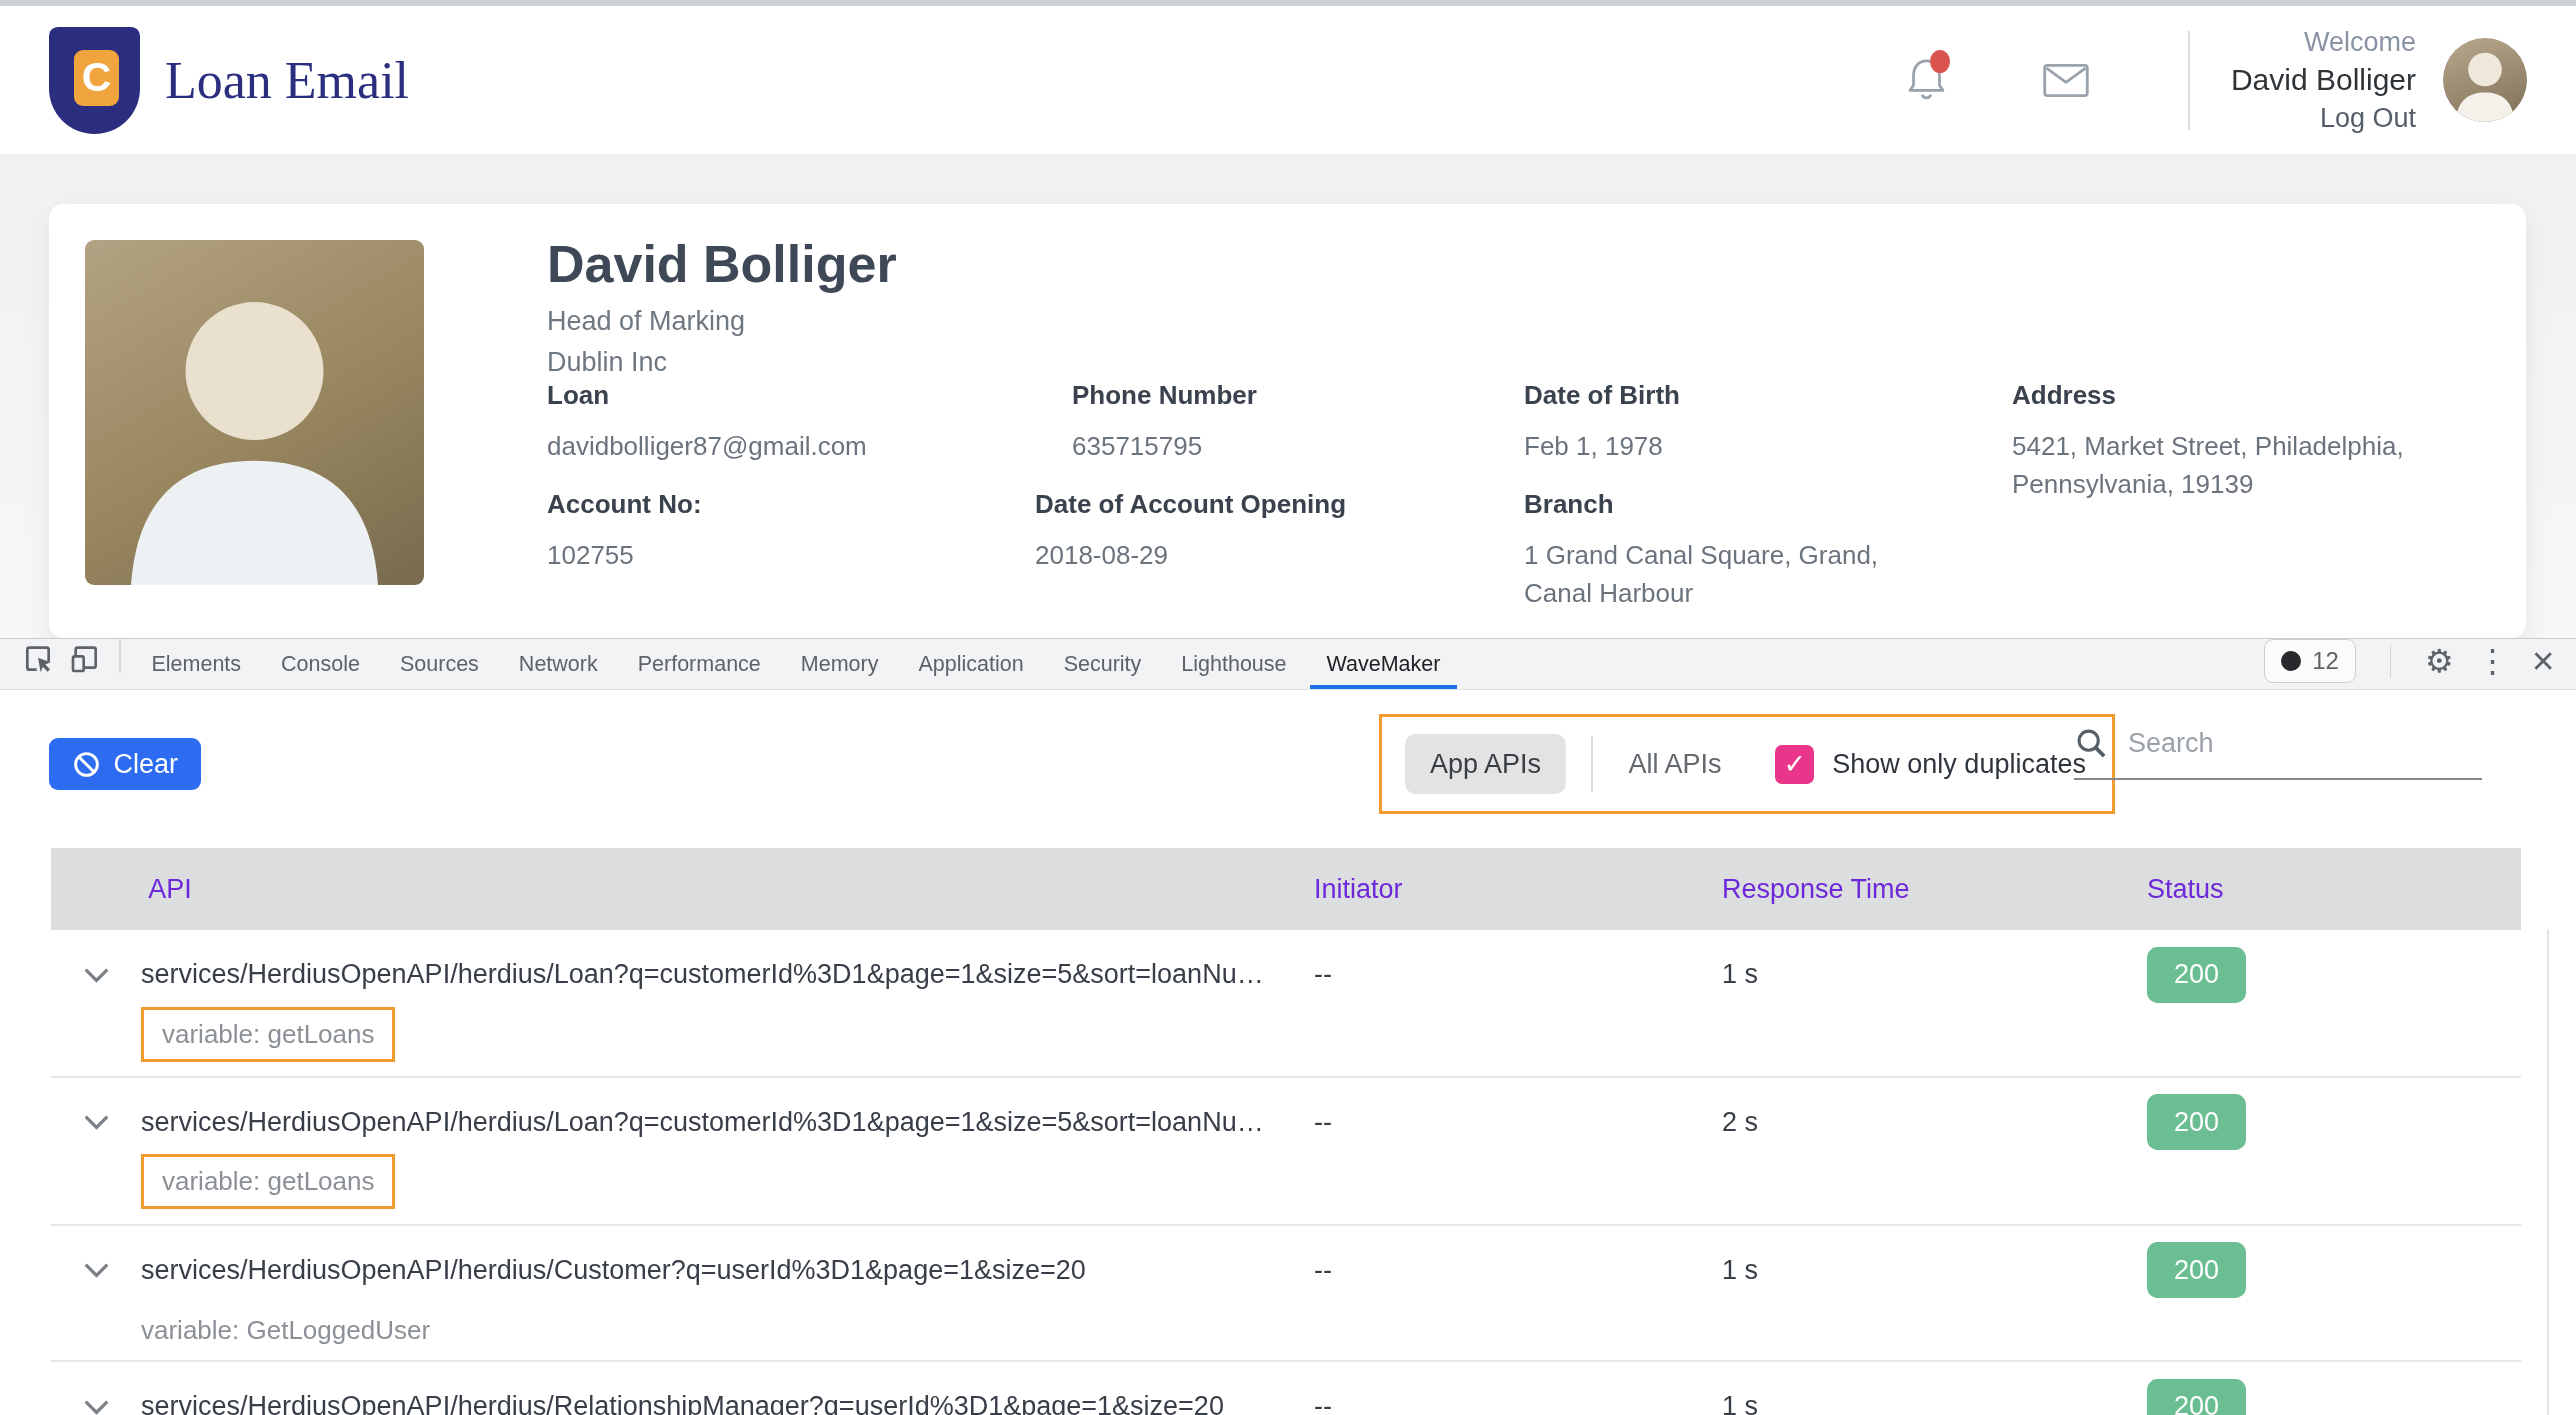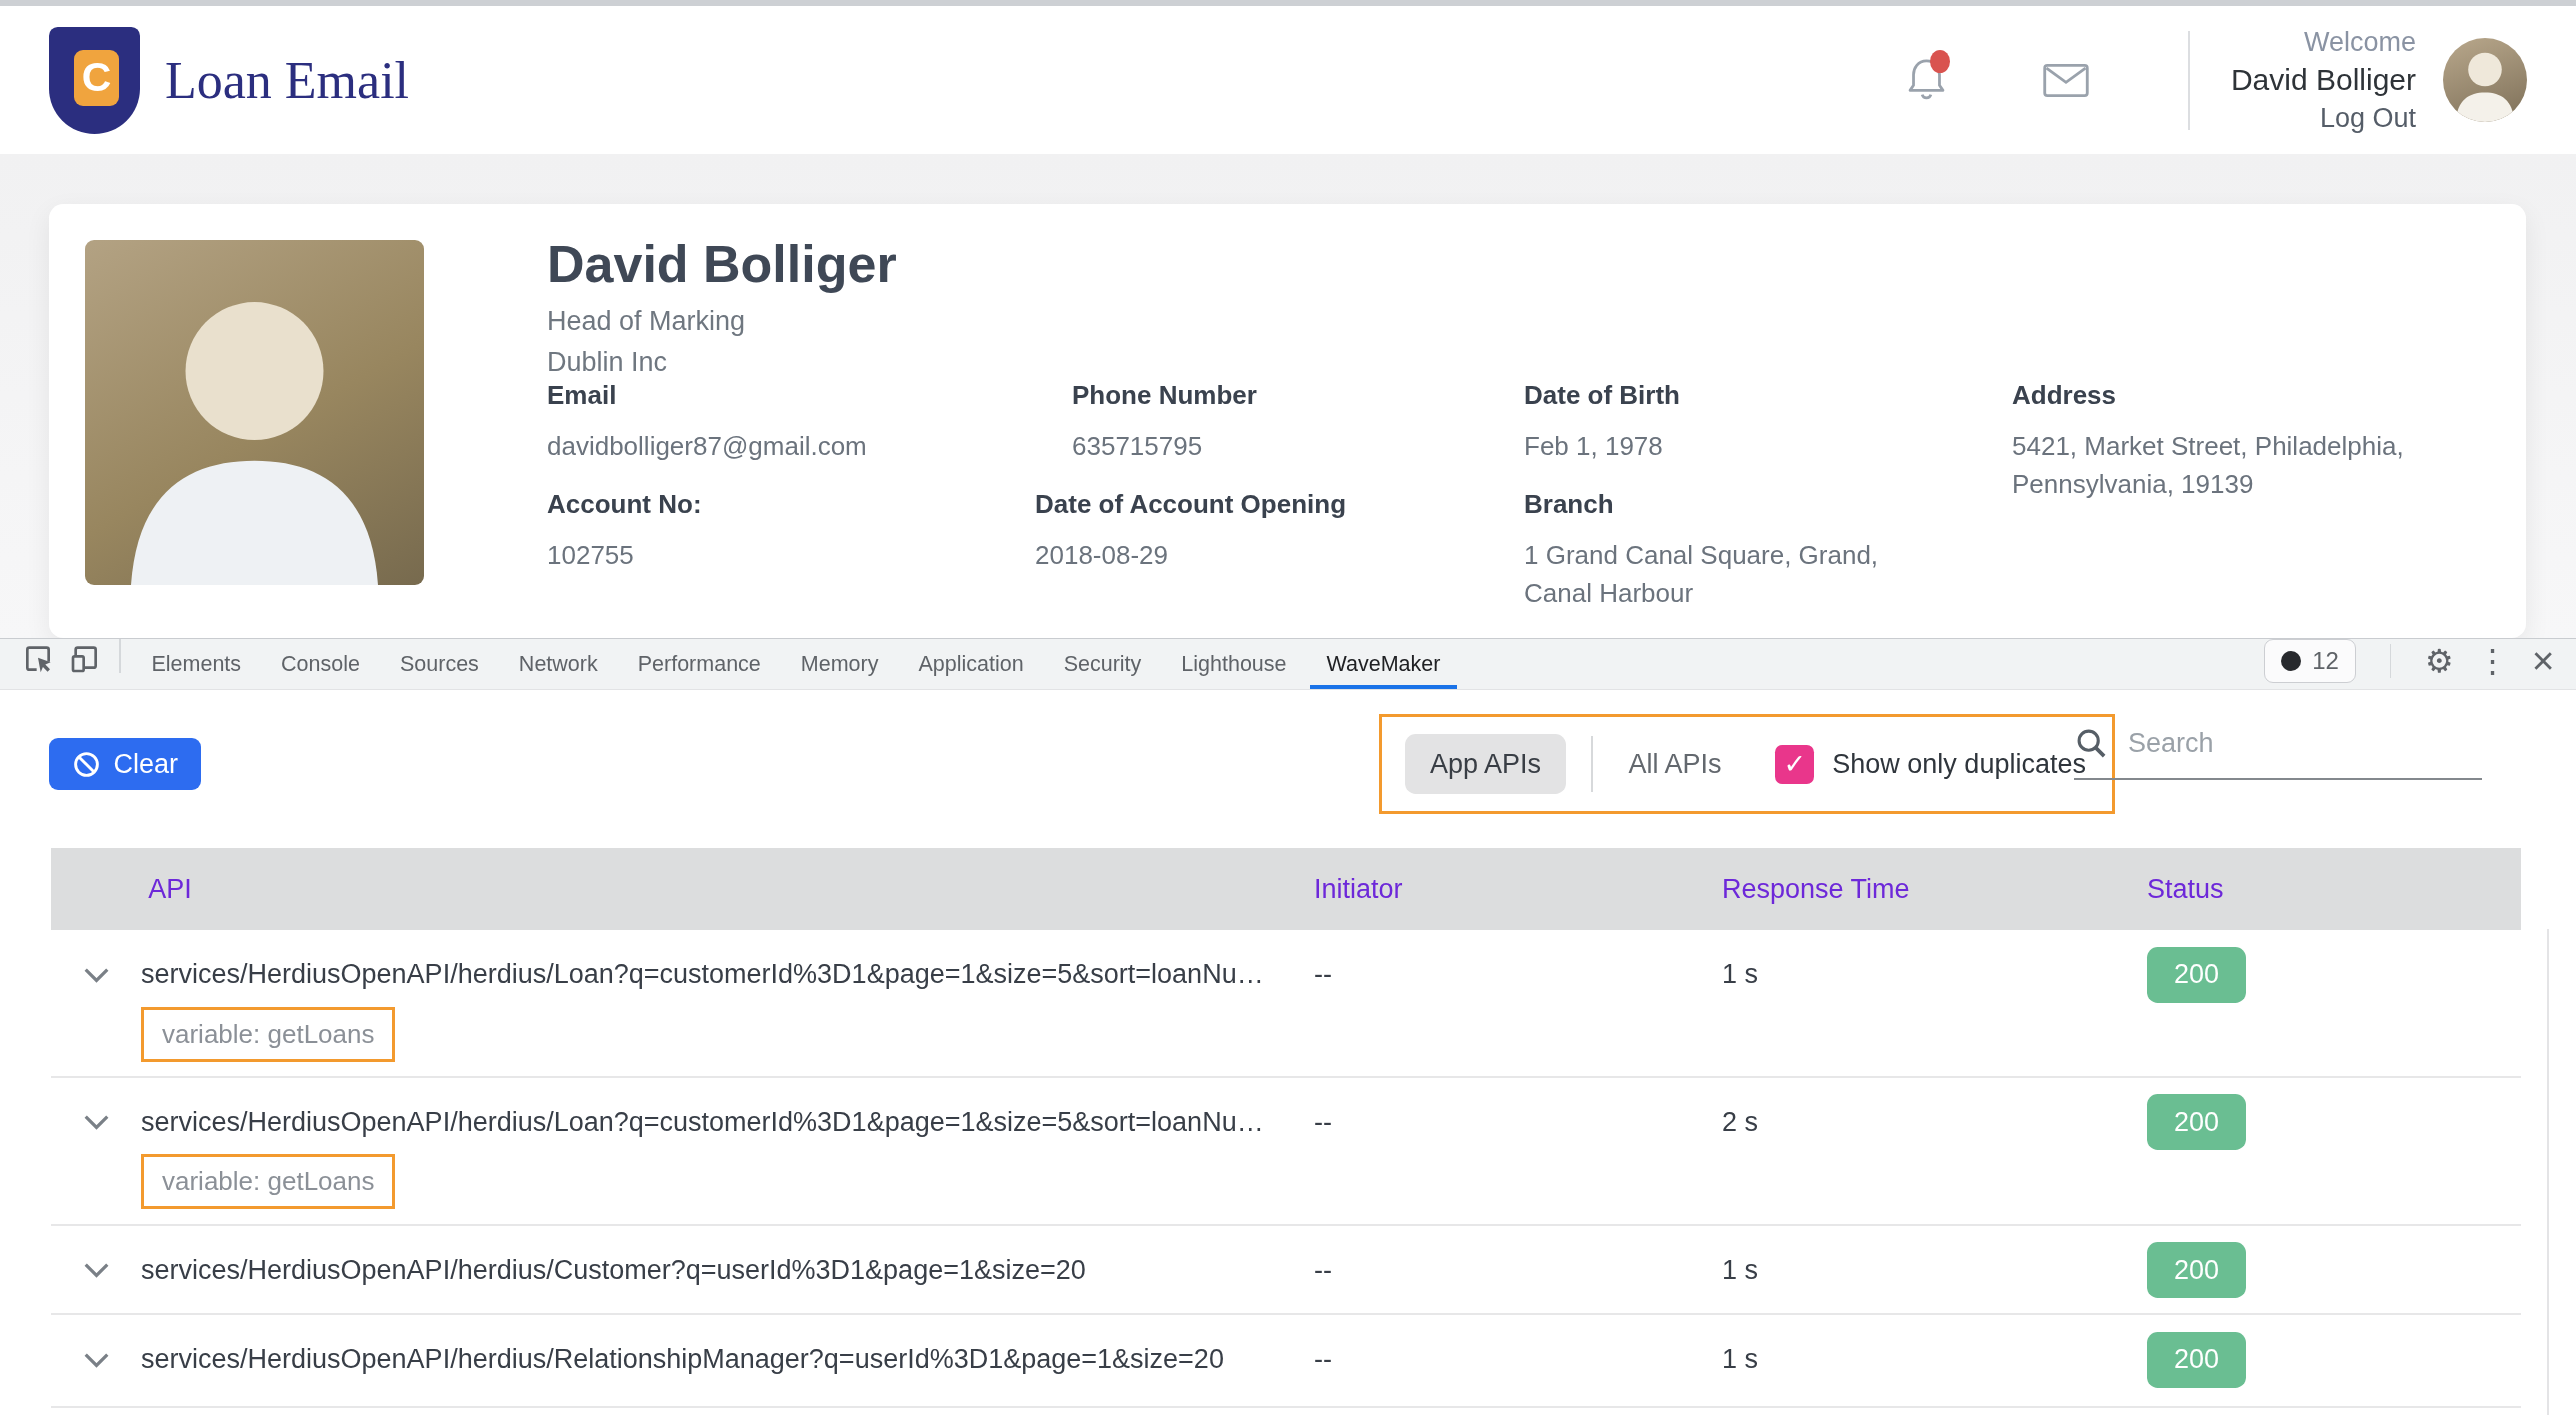--- a/index.html
+++ b/index.html
@@ -164,21 +164,21 @@
       <rect width="100" height="100" fill="none"></rect>
       <circle cx="50" cy="38" r="20" fill="#e9e0cd"></circle>
       <path d="M14 106 C14 74 30 64 50 64 C70 64 86 74 86 106 Z" fill="#eef1f4"></path>
     </svg>
   </div>
   <h1 class="profile-name">David Bolliger</h1>
   <div class="profile-title">Head of Marking</div>
   <div class="profile-company">Dublin Inc</div>
 
   <div class="field f-c1r1">
-    <div class="field-label">Email</div>
+    <div class="field-label">Loan</div>
     <div class="field-value">davidbolliger87@gmail.com</div>
   </div>
   <div class="field f-c2r1">
     <div class="field-label">Phone Number</div>
     <div class="field-value">635715795</div>
   </div>
   <div class="field f-c3r1">
     <div class="field-label">Date of Birth</div>
     <div class="field-value">Feb 1, 1978</div>
   </div>
@@ -300,20 +300,21 @@
   <div class="api-row">
     <span class="chev">
       <svg width="29" height="18" viewBox="0 0 16 10">
         <path d="M2 2 L8 8 L14 2" fill="none" stroke="#7a8087" stroke-width="1.8"></path>
       </svg>
     </span>
     <div class="url">services/HerdiusOpenAPI/herdius/Customer?q=userId%3D1&amp;page=1&amp;size=20</div>
     <div class="init">--</div>
     <div class="resp">1 s</div>
     <div class="badge">200</div>
+    <div class="variable-wrap"><span class="variable-plain">variable: GetLoggedUser</span></div>
   </div>
 
   <div class="api-row">
     <span class="chev">
       <svg width="29" height="18" viewBox="0 0 16 10">
         <path d="M2 2 L8 8 L14 2" fill="none" stroke="#7a8087" stroke-width="1.8"></path>
       </svg>
     </span>
     <div class="url">services/HerdiusOpenAPI/herdius/RelationshipManager?q=userId%3D1&amp;page=1&amp;size=20</div>
     <div class="init">--</div>

